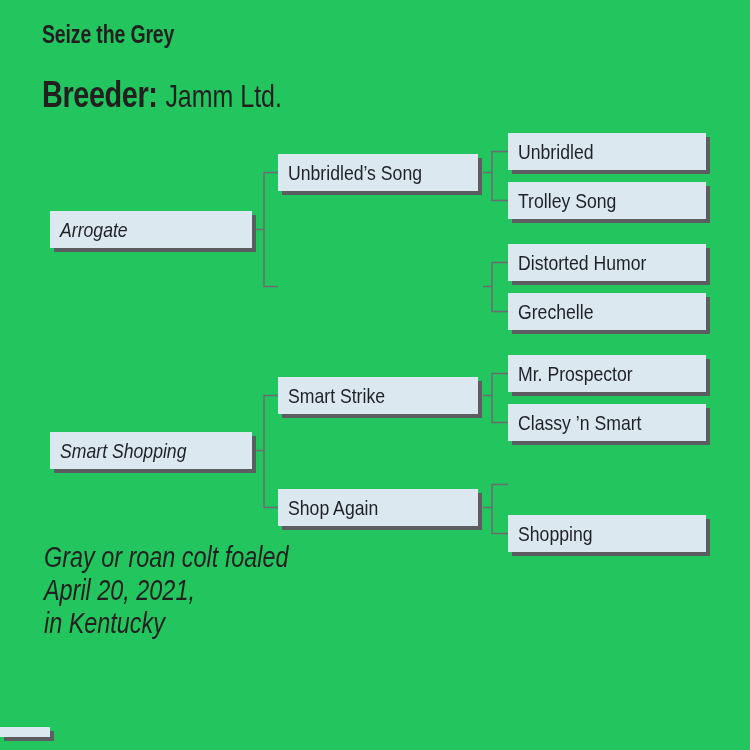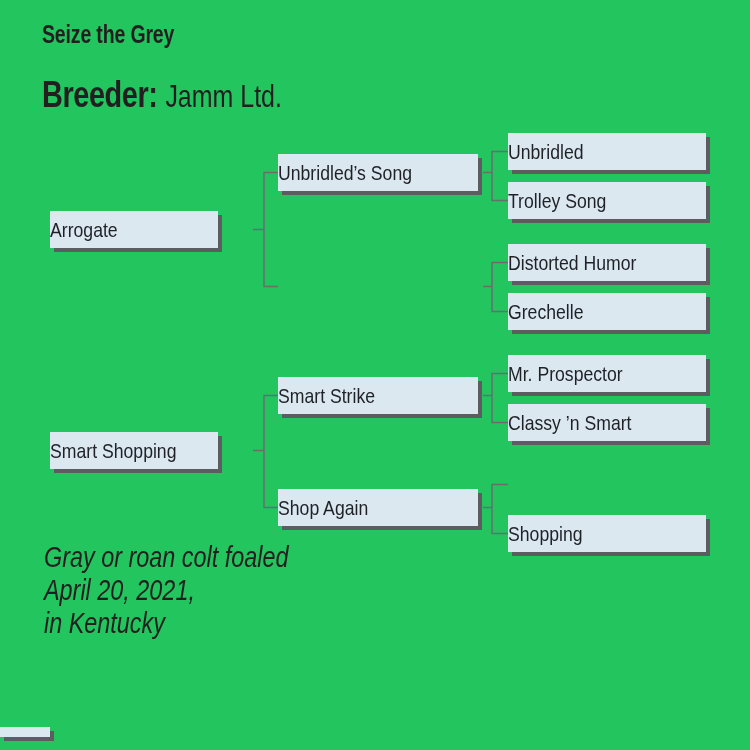--- a/index.html
+++ b/index.html
@@ -47,23 +47,24 @@
     margin-left: 10px;
   }
   
   .node {
     position: absolute;
     height: 37px;
     background: #dbe8f0;
     box-shadow: 4px 4px 0 0 #5c5d61;
     display: flex;
     align-items: center;
+    padding-left: 10px;
     box-sizing: border-box;
   }
-  .col1 { left: 50px;  width: 168px; }
+  .col1 { left: 50px;  width: 202px; font-style: italic; }
   .col2 { left: 278px; width: 200px; }
   .col3 { left: 508px; width: 198px; }
   .node span {
     font-size: 21px;
     color: #1f2127;
     white-space: nowrap;
     transform: scaleX(0.84);
     transform-origin: 0 50%;
   }
   .node-cut {

